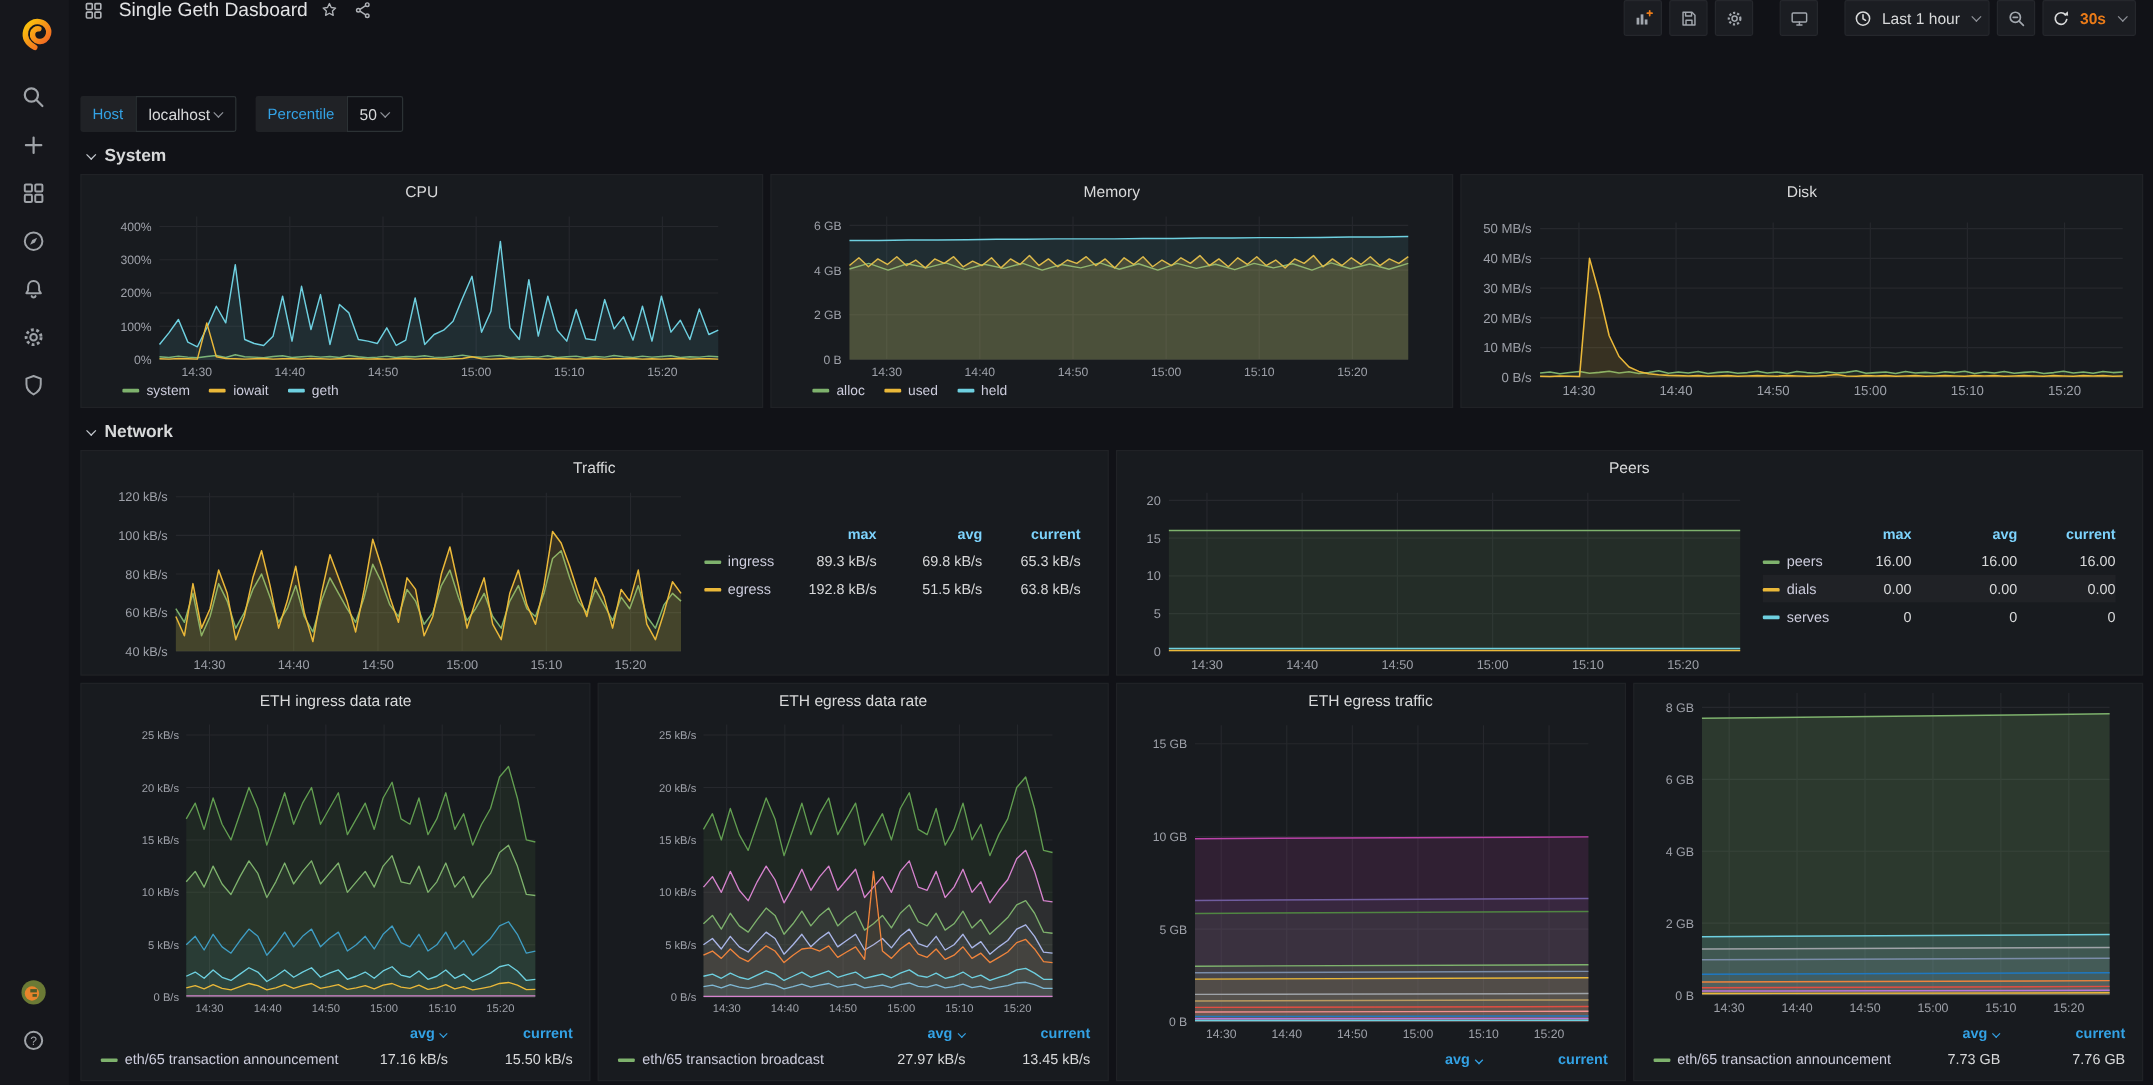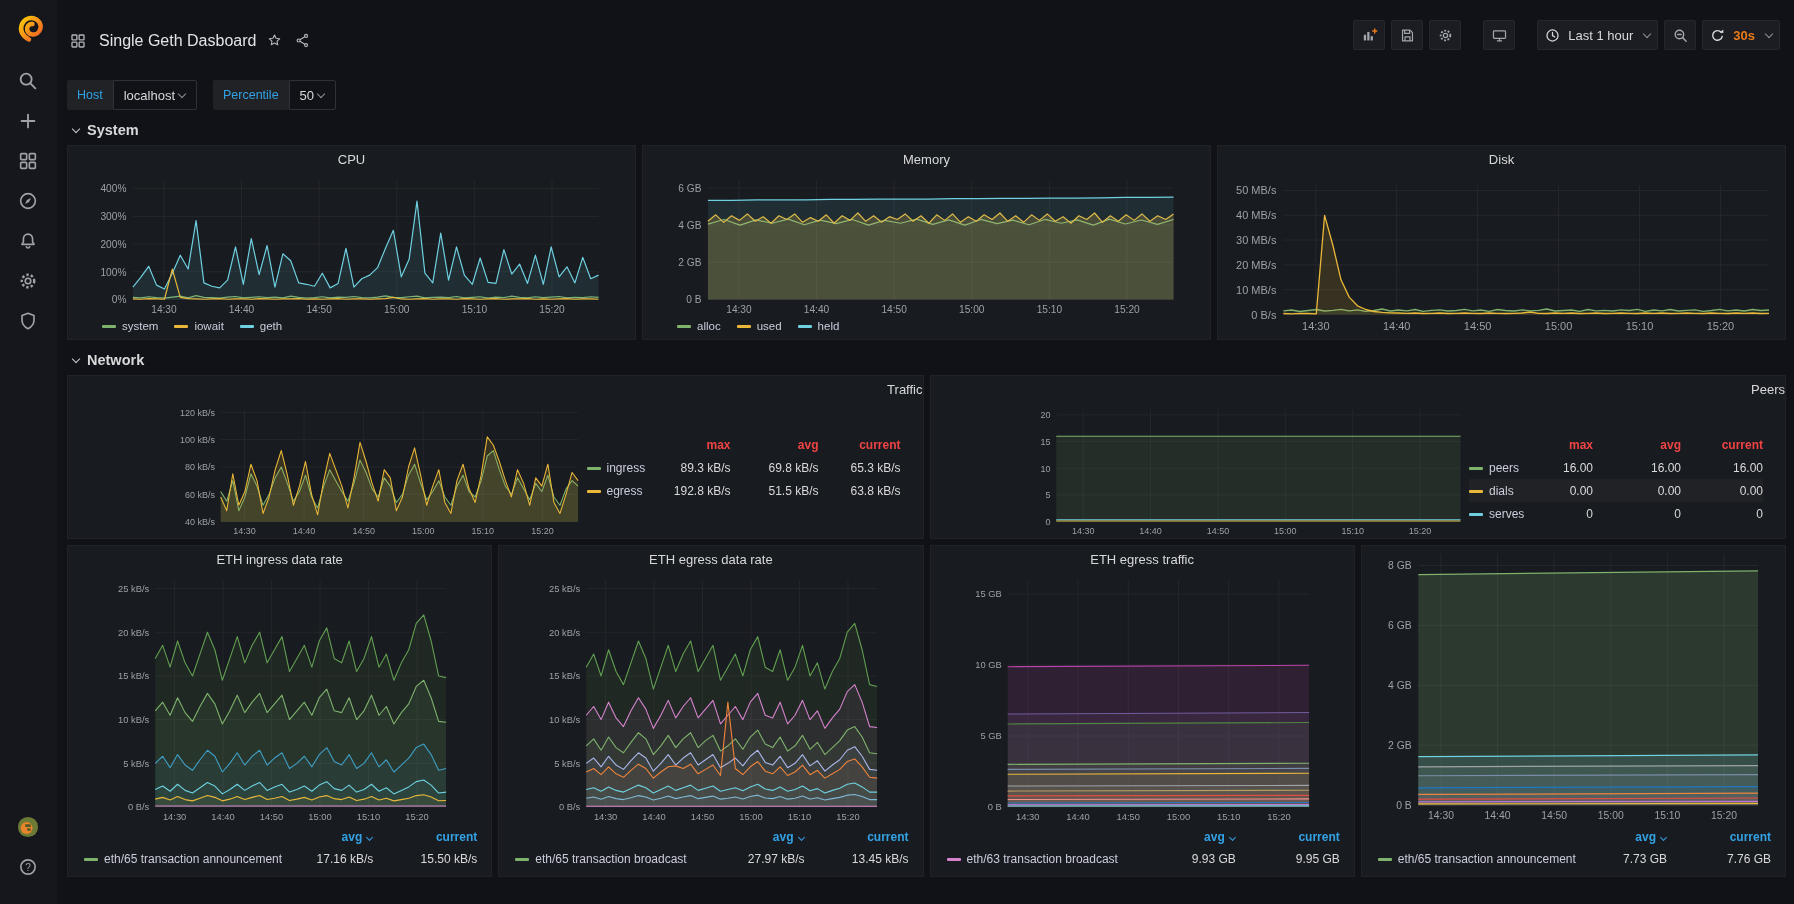--- a/index.html
+++ b/index.html
@@ -9,21 +9,21 @@
 
   
   .sidebar { position:fixed; left:0; top:0; bottom:0; width:57px; background:#16171c;
     display:flex; flex-direction:column; align-items:center; z-index:10; }
   .logo { margin:8px 0 18px; }
   .side-icon { width:24px; height:24px; color:#9fa3a8; margin:8px 0; cursor:pointer; }
   .side-icon svg { width:22px; height:22px; }
   .side-bottom { margin-top:auto; display:flex; flex-direction:column; align-items:center; padding-bottom:16px; }
 
   
-  .topbar { margin-left:57px; height:50px; display:flex; align-items:flex-end; padding:0 14px 0 12px; }
+  .topbar { margin-left:57px; height:50px; display:flex; align-items:flex-start; padding:0 14px 0 12px; }
   .tb-left { display:flex; align-items:center; gap:10px; }
   .tb-title { font-size:16px; font-weight:500; color:#e2e3e5; margin-left:2px; }
   .tb-mini { width:18px; height:18px; color:#b0b3b8; }
   .tb-right { margin-left:auto; display:flex; align-items:center; gap:6px;padding-left:23px; }
   .tb-btn { min-width:32px; height:30px; background:#1b1d22; border:1px solid #25272c; border-radius:2px;
     display:flex; align-items:center; justify-content:center; color:#a2a7ae; cursor:pointer; padding:0 6px; }
   .tb-btn svg { width:17px; height:17px; }
   .tb-gap { width:10px; }
   .tb-chip { display:flex; align-items:center; gap:7px; font-size:13px; color:#d8d9da; }
   .orange { color:#eb7b18; font-weight:600; }
@@ -41,35 +41,35 @@
   .row-head { display:flex; align-items:center; gap:7px; font-size:14.5px; font-weight:700;
     color:#d8d9da; padding:12px 0 7px 2px; cursor:pointer; }
   .row-head .chev { border-color:#c7cbd1; margin-top:-2px; }
 
   .grid3 { display:grid; grid-template-columns:repeat(3,1fr); gap:6px; }
   .grid2 { display:grid; grid-template-columns:1fr 1fr; gap:6px; }
   .grid4 { display:grid; grid-template-columns:repeat(4,1fr); gap:6px; }
 
   .panel { background:#181b1f; border:1px solid #202226; border-radius:0;
     display:flex; flex-direction:column; overflow:hidden; }
-  .h195 { height:195px; } .h194 { height:164px;align-items:flex-end; } .h332 { height:332px; }
+  .h195 { height:195px; } .h194 { height:188px; } .h332 { height:332px; }
   .panel-title { height:27px; line-height:27px; text-align:center; font-size:13px; font-weight:500;
     color:#d8d9da; cursor:pointer; flex:none; }
   .chart-row { flex:1; min-height:0; display:flex; padding:0 6px; }
   svg.chart { flex:1; min-width:0; height:100%; }
 
   
   .legend-list { flex:none; display:flex; gap:16px; padding:2px 10px 7px 34px; font-size:11.5px; color:#ccccdc; }
   .l-item { cursor:pointer; white-space:nowrap; }
   .dash { width:14px; height:3px; border-radius:1px; display:inline-block; margin-right:6px; vertical-align:middle; }
 
   .legend-table { flex:none; width:330px; padding:30px 16px 0 0; font-size:12px; }
   .legend-table.w300 { width:310px; }
   .lt-head,.lt-row { display:grid; grid-template-columns:minmax(0,1fr) 96px 88px 82px; align-items:center; height:23px; }
-  .lt-head span { color:#ef4444; font-weight:700; text-align:right; cursor:pointer; }
+  .lt-head span { color:#7dd3fc; font-weight:700; text-align:right; cursor:pointer; }
   .lt-row .nm { color:#ccccdc; cursor:pointer; white-space:nowrap; }
   .lt-row .val { text-align:right; color:#d8d9da; }
   .lt-row.hl { background:#202226; }
 
   .legend-bottom { flex:none; padding:2px 14px 6px 16px; font-size:12px; }
   .lb-head,.lb-row { display:grid; grid-template-columns:minmax(0,1fr) 118px 104px; align-items:center; height:22px; }
   .lb-head span { color:#33a2e5; font-weight:700; text-align:right; cursor:pointer; }
   .lb-row .nm { color:#ccccdc; white-space:nowrap; cursor:pointer; }
   .lb-row .val { text-align:right; color:#d8d9da; }
   .schev { display:inline-block; width:5px; height:5px; border-right:1.5px solid #33a2e5;
@@ -717,25 +717,20 @@
             <path d="M47.0 272.3L401.3 272.0" fill="none" stroke="#b877d9" stroke-width="1.3" stroke-linejoin="round"></path>
             <path d="M47.0 273.8L401.3 273.7" fill="none" stroke="#6ed0e0" stroke-width="1.3" stroke-linejoin="round"></path>
           </svg>
         </div>
       <div class="legend-bottom">
           <div class="lb-head">
             <span></span>
             <span>avg<i class="schev"></i></span>
             <span>current</span>
           </div>
-          <div class="lb-row">
-            <span class="nm"><span class="dash" style="background:#d683ce"></span>eth/63 transaction broadcast</span>
-            <span class="val">9.93 GB</span>
-            <span class="val">9.95 GB</span>
-          </div>
         </div>
     </section>
     <section class="panel h332">
       <div class="chart-row">
           <svg class="chart" viewBox="0 0 411.25 295">
             <line x1="40.8" y1="275" x2="401.25" y2="275" stroke="#26282d" stroke-width="1"></line>
             <text x="33.8" y="279" text-anchor="end" fill="#9da0a8" font-size="11">0 B</text>
             <line x1="40.8" y1="211.42857142857142" x2="401.25" y2="211.42857142857142" stroke="#26282d" stroke-width="1"></line>
             <text x="33.8" y="215.42857142857142" text-anchor="end" fill="#9da0a8" font-size="11">2 GB</text>
             <line x1="40.8" y1="147.85714285714286" x2="401.25" y2="147.85714285714286" stroke="#26282d" stroke-width="1"></line>

